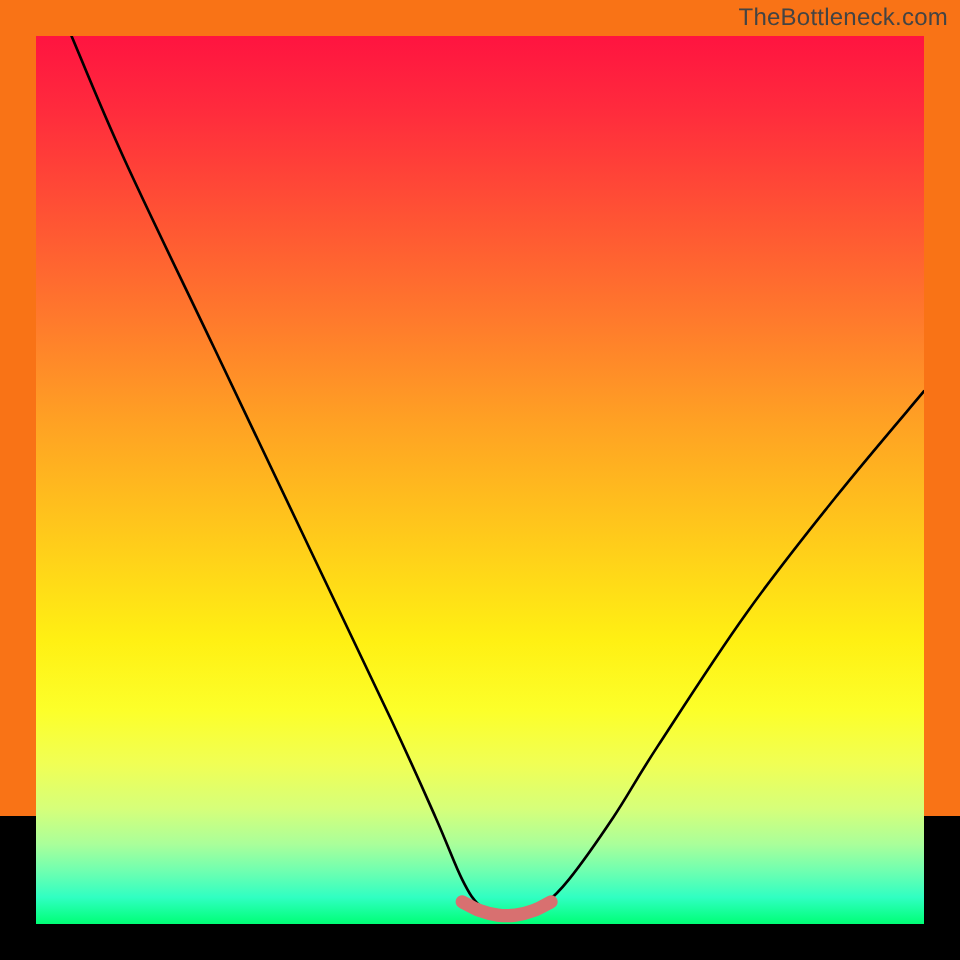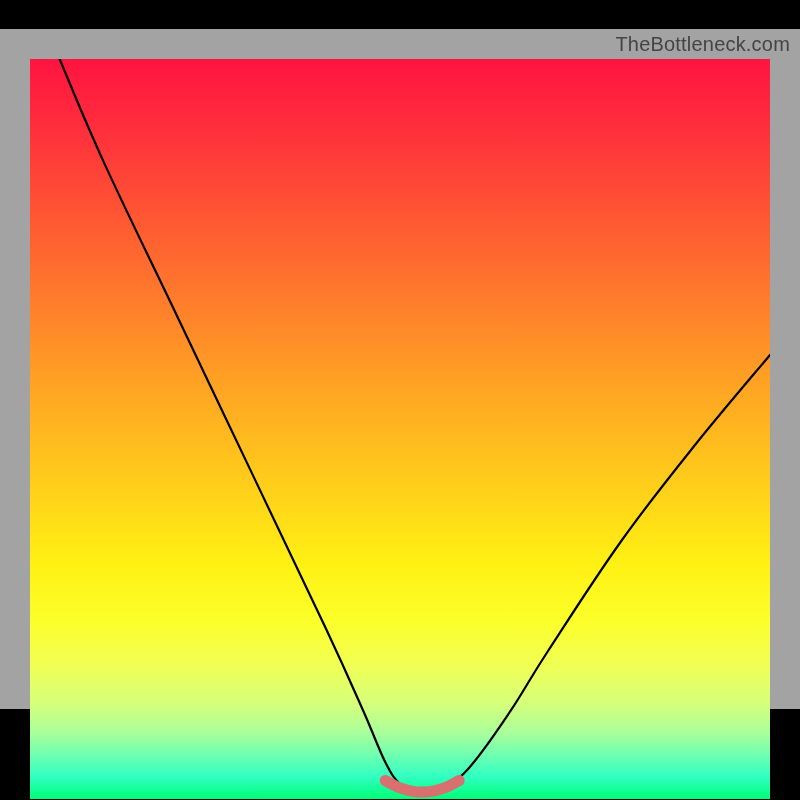--- a/index.html
+++ b/index.html
@@ -8,22 +8,21 @@
     width: 800px;
     height: 800px;
     overflow: hidden;
     background: #000;
     font-family: Arial, Helvetica, sans-serif;
   }
   .frame {
     position: relative;
     width: 800px;
     height: 680px;
-    background: #a3a3a3;
-    margin-top: 29px;
+    background: #f97316;
   }
   .plot-area {
     position: absolute;
     left: 30px;
     top: 30px;
     width: 740px;
     height: 740px;
     background: linear-gradient(
       to bottom,
       #ff1440 0%,

